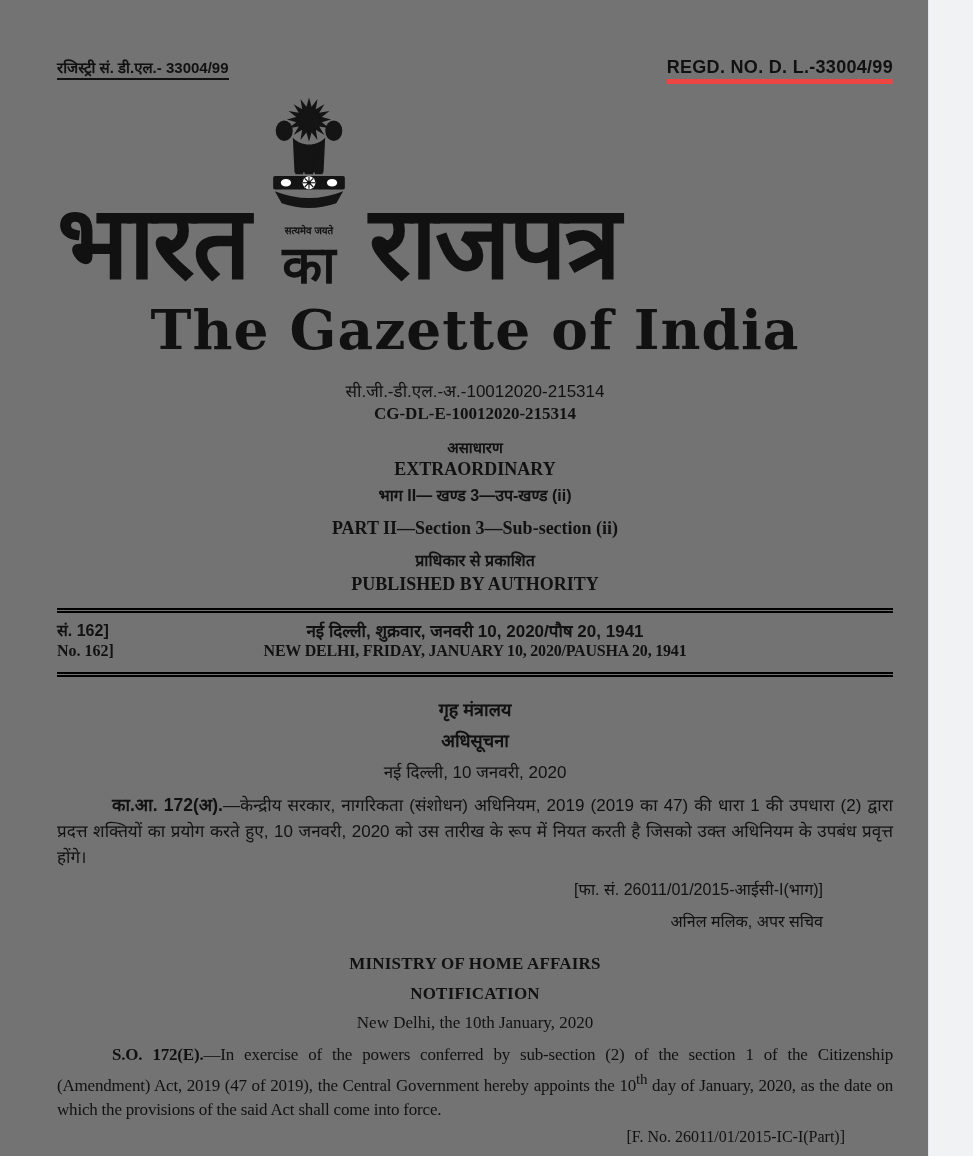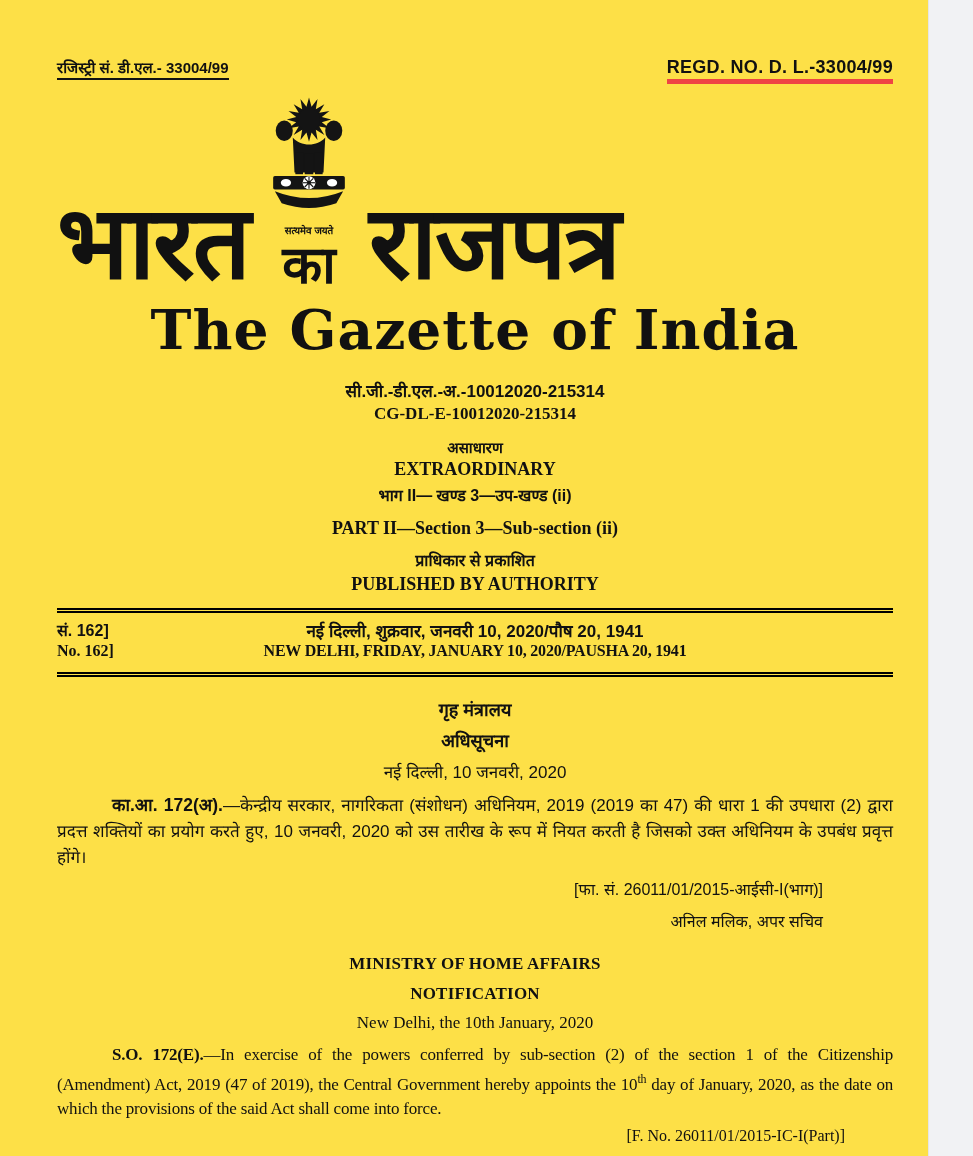--- a/index.html
+++ b/index.html
@@ -1,39 +1,39 @@
 <!DOCTYPE html>
 <html><head>
 <meta charset="utf-8">
 <style>
   * { margin:0; padding:0; box-sizing:border-box; }
   html,body { background:#ffffff; }
   body { width:973px; height:1156px; font-family:"Liberation Sans","DejaVu Sans",sans-serif; color:#111; }
-  .viewer { position:relative; width:973px; height:1156px; background:#fde047; overflow:hidden; }
+  .viewer { position:relative; width:973px; height:1156px; background:#737373; overflow:hidden; }
   .gutter { position:absolute; top:0; right:0; width:45px; height:1156px; background:#f1f2f4; border-left:1px solid #e4e5e8; }
   .content { position:absolute; left:57px; top:0; width:836px; padding-top:57px; }
 
   
   .reg-row { display:flex; justify-content:space-between; align-items:baseline; }
   .reg-hi { font-weight:bold; font-size:15px; border-bottom:2px solid #111; padding-bottom:1px; }
   .reg-en { font-weight:bold; font-size:18px; letter-spacing:.3px; border-bottom:5px solid #ef4444; padding-bottom:1px; font-family:"Liberation Sans",sans-serif; }
 
   
   .masthead { margin-top:10px; text-align:center; }
   .mast-row { display:flex; align-items:flex-end; }
   .mast-big { font-size:102px; line-height:.92; font-weight:bold; letter-spacing:-2px; }
   .mast-center { display:flex; flex-direction:column; align-items:center; width:120px; }
   .emblem-svg { width:86px; height:128px; }
   .motto { font-size:10px; font-weight:bold; margin-top:1px; white-space:nowrap; }
   .mast-ka { font-size:52px; font-weight:bold; line-height:1.0; margin-top:2px; }
   .mast-en { font-family:"DejaVu Serif","Liberation Serif",serif; font-weight:bold; font-size:55px; line-height:1.0; margin-top:11px; letter-spacing:1px; }
 
   
   .meta { text-align:center; margin-top:22px; }
-  .meta .cg-hi { font-size:17px;font-weight:bold; }
+  .meta .cg-hi { font-size:17px; }
   .meta .cg-en { font-family:"Liberation Serif",serif; font-weight:bold; font-size:17px; margin-top:2px; }
   .meta .extra-hi { font-weight:bold; font-size:15px; margin-top:13px; }
   .meta .extra-en { font-family:"Liberation Serif",serif; font-weight:bold; font-size:18px; margin-top:2px; }
   .meta .part-hi { font-weight:bold; font-size:16px; margin-top:4px; }
   .meta .part-en { font-family:"Liberation Serif",serif; font-weight:bold; font-size:18px; margin-top:12px; }
   .meta .auth-hi { font-weight:bold; font-size:16px; margin-top:10px; }
   .meta .auth-en { font-family:"Liberation Serif",serif; font-weight:bold; font-size:18px; margin-top:3px; }
 
   
   .issue-bar { margin-top:13px; border-top:5px double #000; border-bottom:5px double #000; padding:6px 0 7px; }
@@ -52,21 +52,21 @@
   .para-hi b { font-size:17.5px; }
   .file-hi { text-align:right; padding-right:70px; font-size:16px; margin-top:7px; }
   .sign-hi { text-align:right; padding-right:70px; font-size:16px; margin-top:10px; }
 
   
   .sec-en { margin-top:22px; font-family:"Liberation Serif",serif; }
   .ministry-en, .heading-en { text-align:center; font-weight:bold; font-size:17px; letter-spacing:.2px; }
   .heading-en { margin-top:10px; }
   .place-en { text-align:center; font-size:17px; margin-top:9px; }
   .para-en { margin-top:10px; font-size:17px; line-height:24px; text-align:justify; text-indent:55px; letter-spacing:-.2px; }
-  .para-en sup { font-size:12px; }
+  .para-en sup { font-size:15px; }
   .file-en { text-align:right; padding-right:48px; font-size:16px; margin-top:6px; }
   .sign-en { text-align:right; padding-right:48px; font-size:16px; margin-top:19px; letter-spacing:.4px; }
 </style>
 </head>
 <body>
 
 <div class="viewer">
   <div class="content">
 
     <div class="reg-row">

